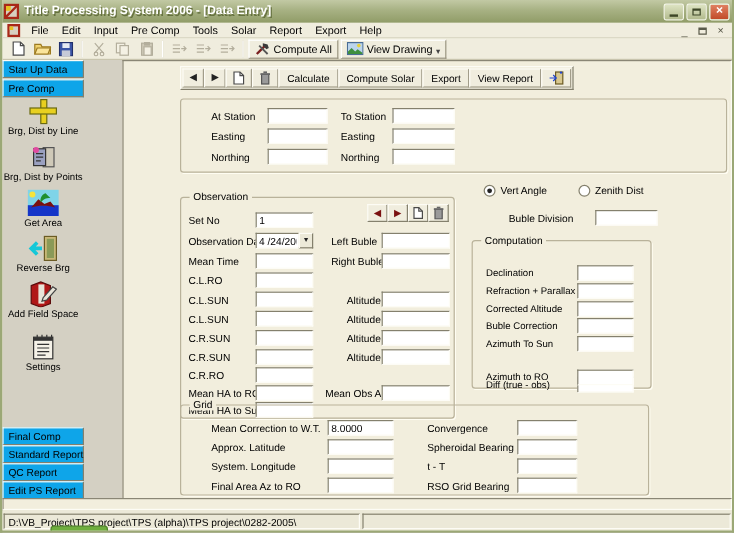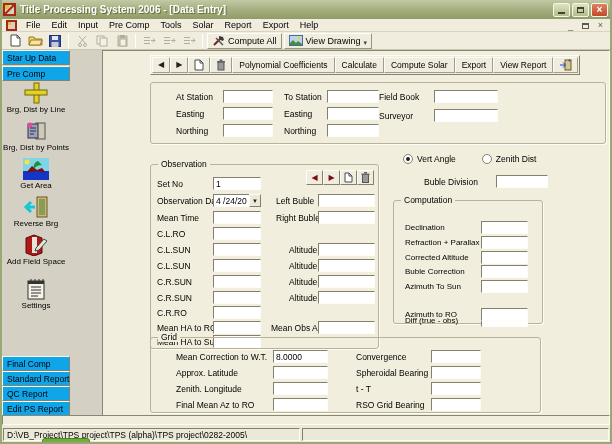--- a/index.html
+++ b/index.html
@@ -329,21 +329,20 @@
               <path d="M6 1v3h3" fill="none" stroke="#4a4a4a"></path>
             </svg>
           </span>
         <span class="abtn icon">
           <svg width="10" height="12" viewBox="0 0 10 12">
               <rect x="2" y="3" width="6" height="8" fill="#9a9a9a" stroke="#555"></rect>
               <rect x="1" y="2" width="8" height="1.5" fill="#666"></rect>
               <rect x="3.5" y="0.5" width="3" height="1.5" fill="#666"></rect>
             </svg>
           </span>
-        <span class="abtn">Polynomial Coefficients</span>
         <span class="abtn">Calculate</span>
         <span class="abtn">Compute Solar</span>
         <span class="abtn">Export</span>
         <span class="abtn">View Report</span>
         <span class="abtn icon">
           <svg width="13" height="12" viewBox="0 0 13 12">
               <rect x="6" y="1" width="6" height="10" fill="#d8c890" stroke="#6b5b23"></rect>
               <path d="M1 6h5M4 3.5L6.5 6 4 8.5" stroke="#2244cc" fill="none"></path>
               <circle cx="10.5" cy="1.5" r="1" fill="#2244cc"></circle>
             </svg>
@@ -372,30 +371,20 @@
             </div>
           <div class="frow">
               <span class="flabel" style="width:43px;">Easting</span>
               <input class="fin" style="width: 52px;">
             </div>
           <div class="frow">
               <span class="flabel" style="width:43px;">Northing</span>
               <input class="fin" style="width: 52px;">
             </div>
         </div>
-        <div class="st-col" style="left:228px;gap:6px;">
-          <div class="frow">
-              <span class="flabel" style="width:55px;">Field Book</span>
-              <input class="fin" style="width: 64px;">
-            </div>
-          <div class="frow">
-              <span class="flabel" style="width:55px;">Surveyor</span>
-              <input class="fin" style="width: 64px;">
-            </div>
-        </div>
       </div>
 
       <div class="groupbox" style="left:47px;top:113px;width:229px;height:185px;">
         <span class="grouptitle">Observation</span>
         <div class="mini-nav">
           <span class="mbtn">
               <span class="arrow">◀</span>
             </span>
           <span class="mbtn">
               <span class="arrow">▶</span>
@@ -542,25 +531,25 @@
         <span class="grouptitle">Grid</span>
         <div class="arow" style="left:25px;top:12px;">
             <span class="flabel" style="width:97px;">Mean Correction to W.T.</span>
             <input class="fin" style="width: 55px;" value="8.0000">
           </div>
         <div class="arow" style="left:25px;top:28px;">
             <span class="flabel" style="width:97px;">Approx. Latitude</span>
             <input class="fin" style="width: 55px;">
           </div>
         <div class="arow" style="left:25px;top:44px;">
-            <span class="flabel" style="width:97px;">Zenith. Longitude</span>
+            <span class="flabel" style="width:97px;">System. Longitude</span>
             <input class="fin" style="width: 55px;">
           </div>
         <div class="arow" style="left:25px;top:60px;">
-            <span class="flabel" style="width:97px;">Final Mean Az to RO</span>
+            <span class="flabel" style="width:97px;">Final Area Az to RO</span>
             <input class="fin" style="width: 55px;">
           </div>
         <div class="arow" style="left:205px;top:12px;">
             <span class="flabel" style="width:75px;">Convergence</span>
             <input class="fin" style="width: 50px;">
           </div>
         <div class="arow" style="left:205px;top:28px;">
             <span class="flabel" style="width:75px;">Spheroidal Bearing</span>
             <input class="fin" style="width: 50px;">
           </div>

